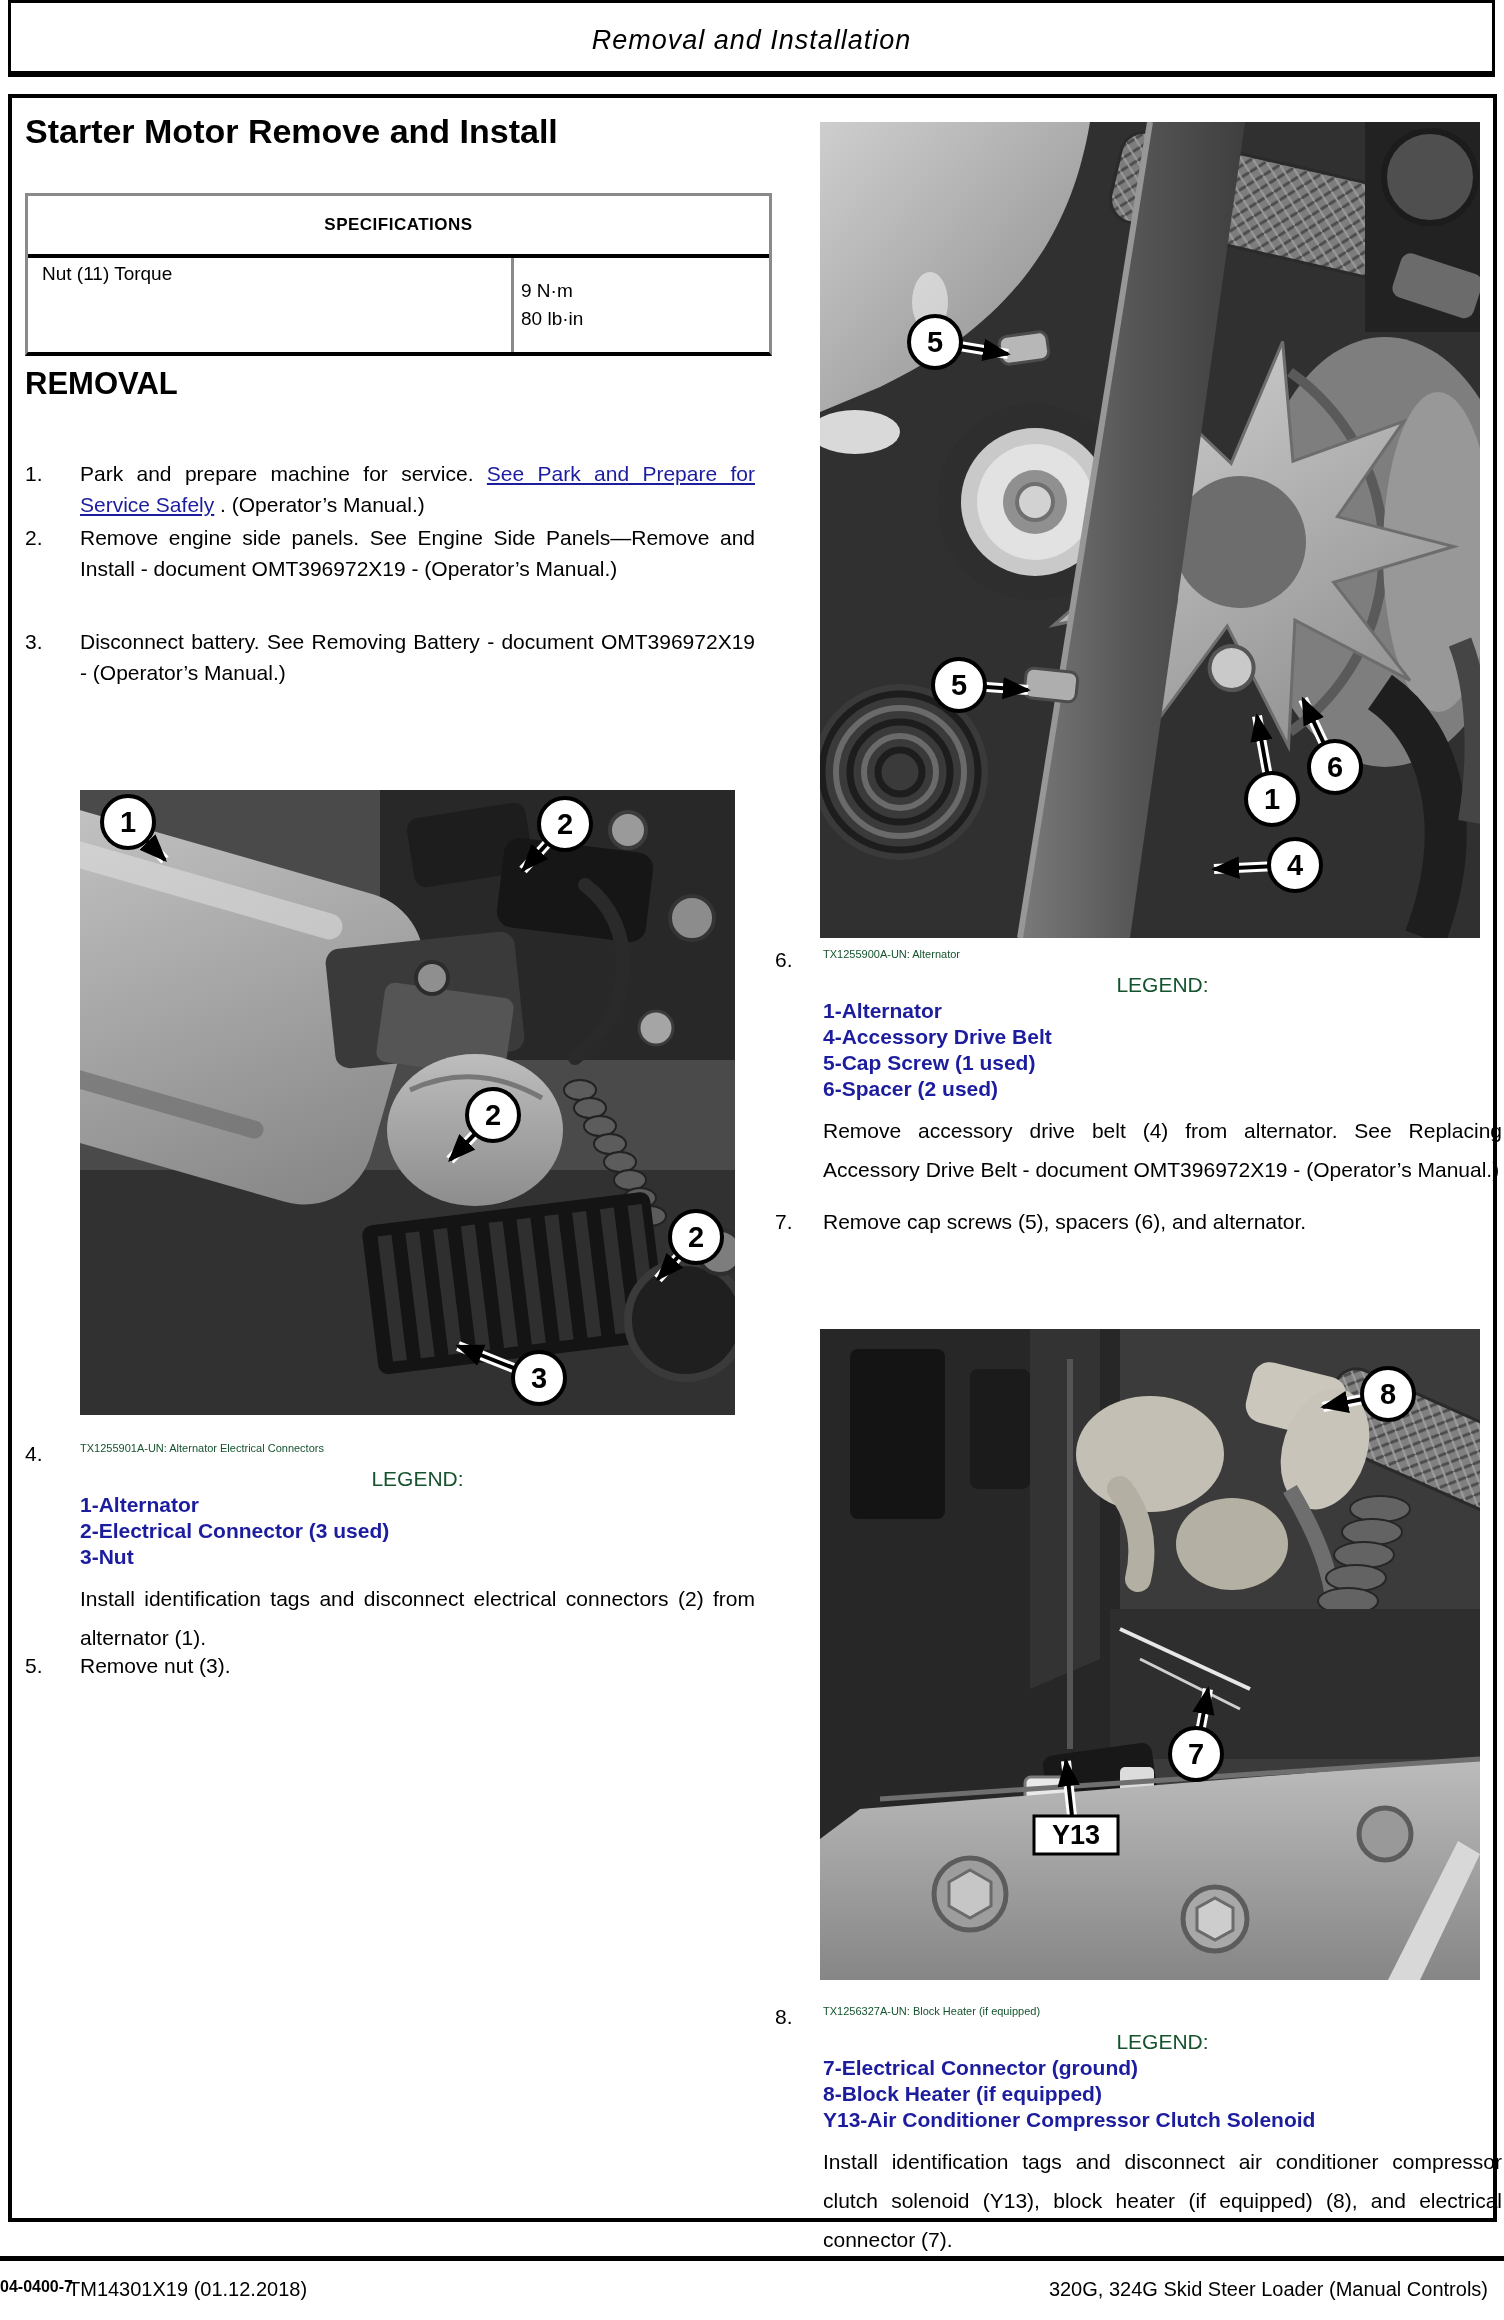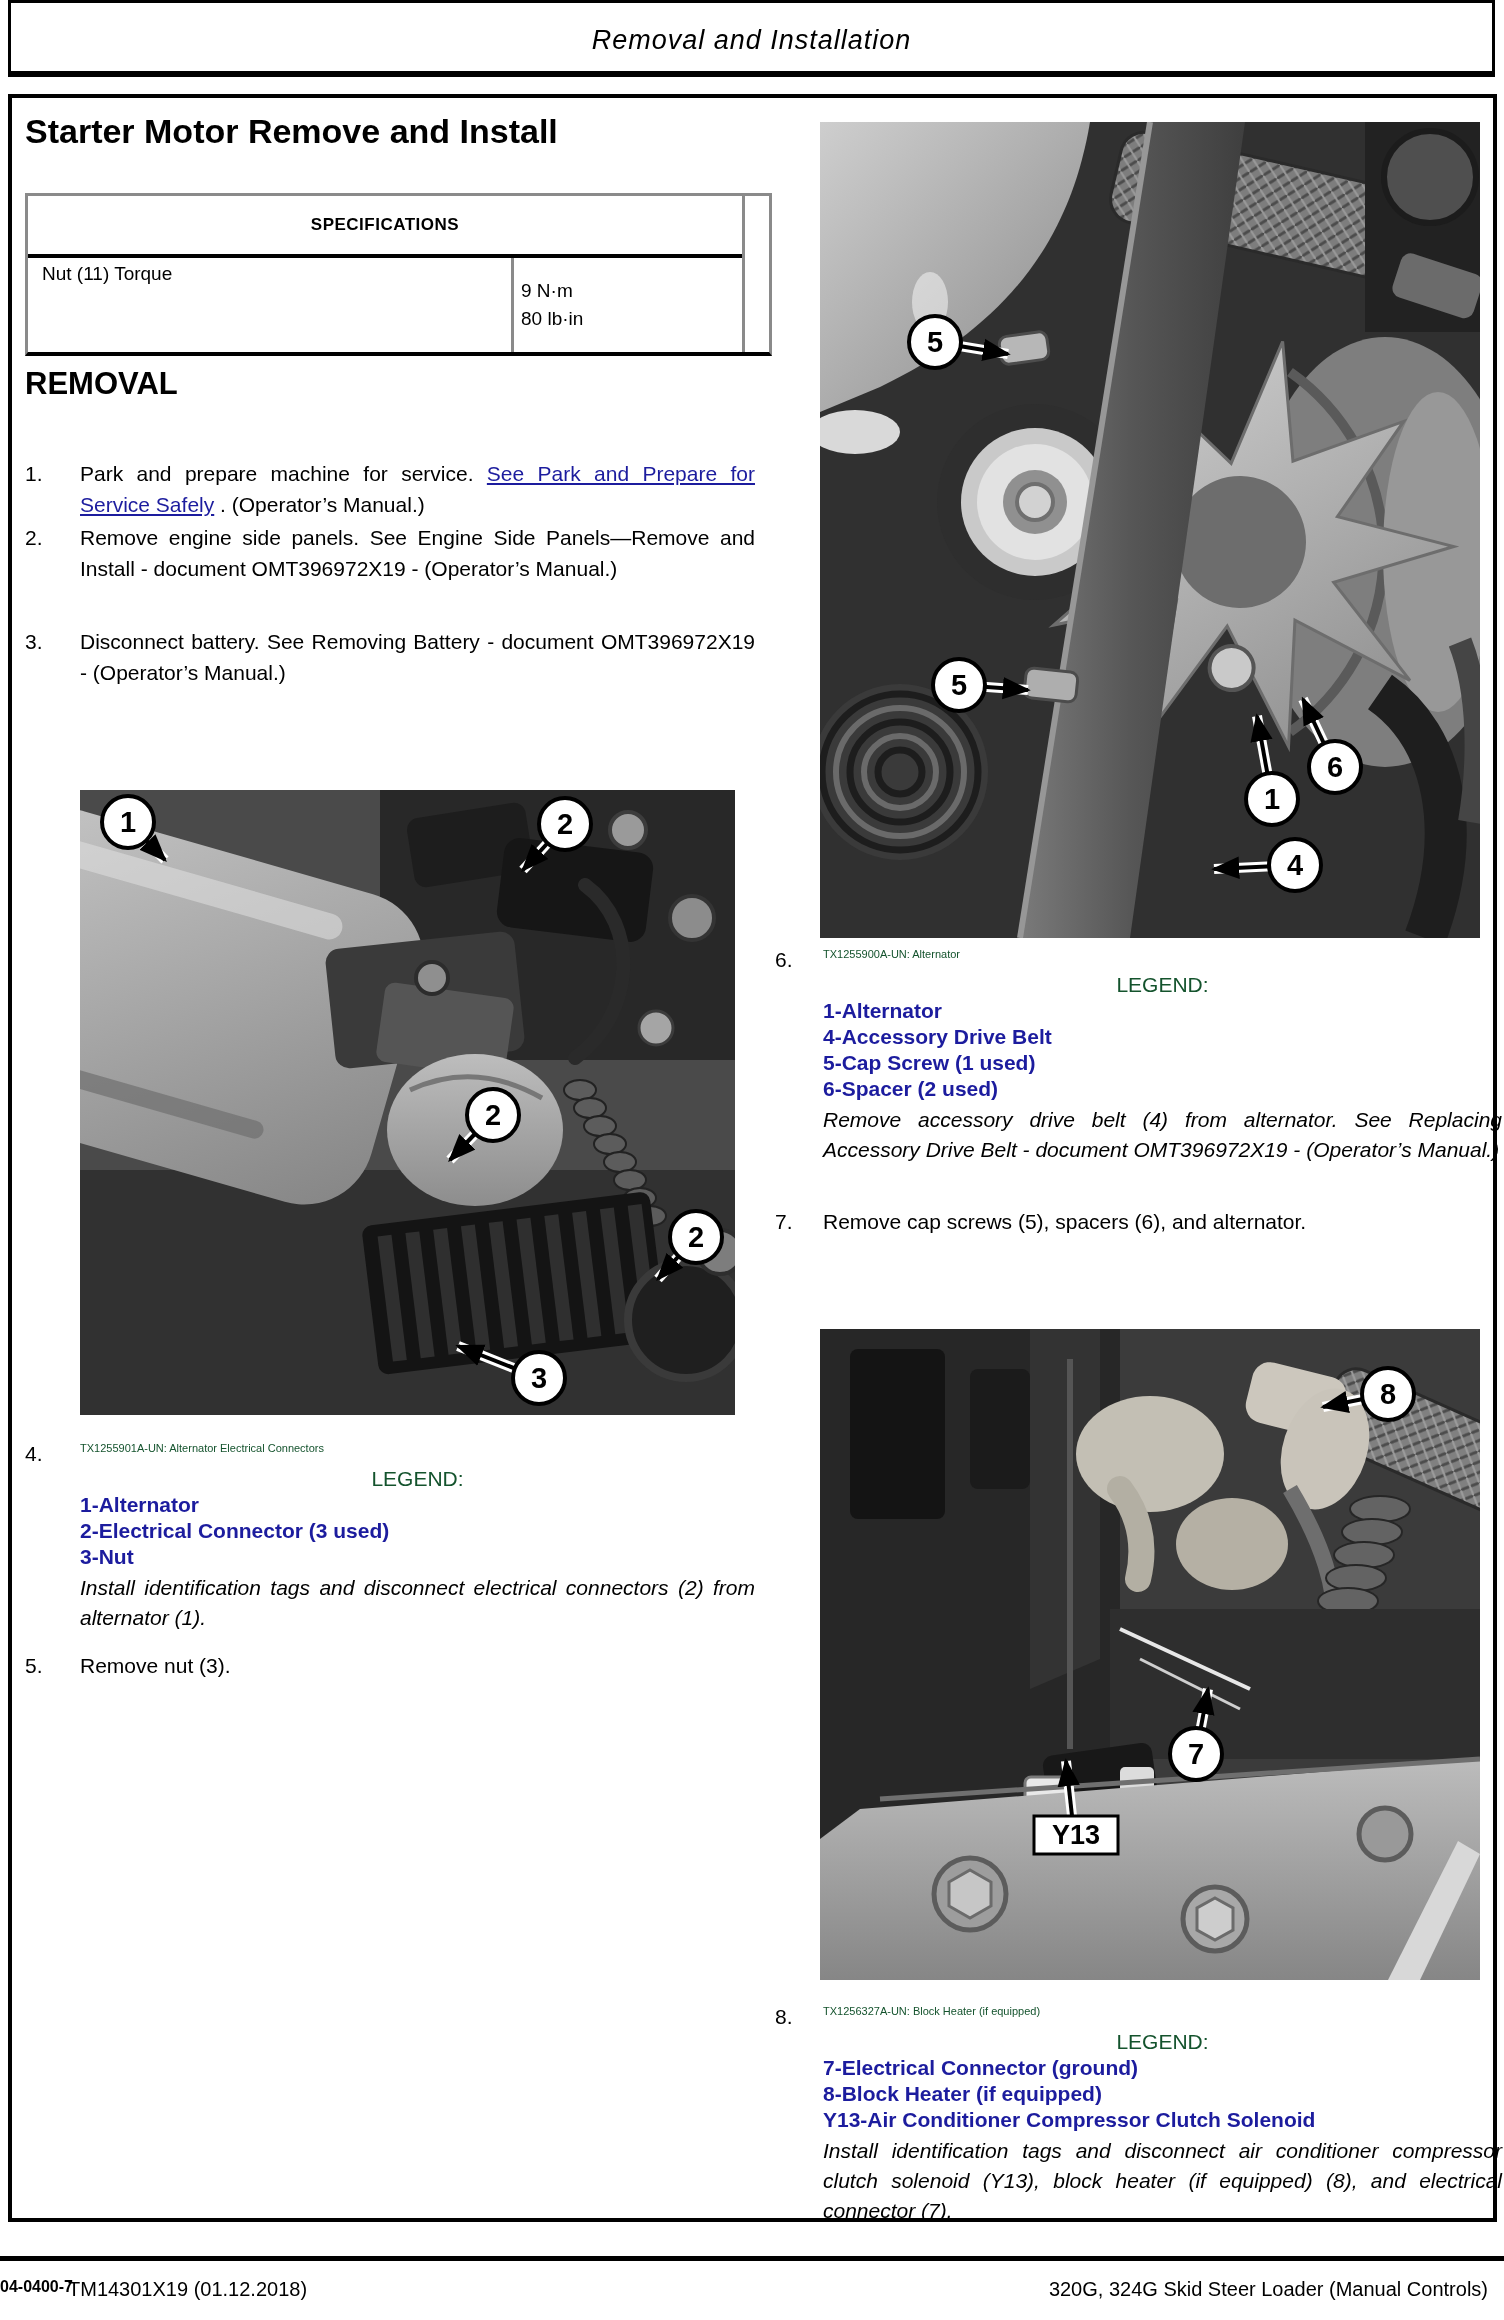--- a/index.html
+++ b/index.html
@@ -13,21 +13,21 @@
   .header-title{font-style:italic;font-size:27px;letter-spacing:1px;padding-bottom:15px;}
 
   
   .content-box{position:absolute;left:8px;top:94px;width:1481px;height:2120px;
                border:4px solid #000;}
 
   .doc-title{position:absolute;left:13px;top:14px;font-size:34px;font-weight:bold;}
 
   
   .spec-table{position:absolute;left:13px;top:95px;width:741px;display:flex;
-              border:3px solid #8a8a8a;border-bottom:4px solid #000;}
+              border:3px solid #8a8a8a;border-bottom:4px solid #000;flex-direction:column;}
   .spec-main{flex:1;}
   .spec-head{height:58px;display:flex;align-items:center;justify-content:center;
              font-size:17px;font-weight:bold;border-bottom:4px solid #000;letter-spacing:.5px;}
   .spec-row{display:flex;}
   .spec-label{width:455px;padding:5px 14px;font-size:19px;}
   .spec-vals{flex:1;border-left:3px solid #8a8a8a;padding:19px 7px;font-size:19px;line-height:28px;}
   .spec-tail{width:24px;border-left:3px solid #8a8a8a;}
 
   .section-heading{position:absolute;left:13px;top:268px;font-size:31px;font-weight:bold;}
 
@@ -36,21 +36,21 @@
   .step .no{position:absolute;left:0;top:0;}
   .step .body{text-align:justify;}
   .step.lcol{left:13px;width:730px;padding-left:55px;box-sizing:border-box;}
   .step.rcol{left:763px;width:727px;padding-left:48px;box-sizing:border-box;}
   .doclink{color:#1c1c9e;text-decoration:underline;cursor:pointer;}
 
   
   .figcap{font-size:11px;line-height:20px;color:#14532d;margin-bottom:8px;}
   .legend-title{font-size:21px;line-height:26px;color:#14532d;text-align:center;}
   .legend-item{font-size:21px;line-height:26px;font-weight:bold;color:#1c1c9e;}
-  .figtext{font-size:21px;line-height:30px;text-align:justify;margin-top:3px;font-style:italic;}
+  .figtext{font-size:21px;line-height:39px;text-align:justify;margin-top:9px;}
 
   
   .photo{position:absolute;}
   .photo svg{display:block;}
   svg text.callout-num{font-family:"Liberation Sans",sans-serif;font-weight:bold;font-size:29px;}
   svg text.tag-text{font-family:"Liberation Sans",sans-serif;font-weight:bold;font-size:27px;}
 
   
   .footer-rule{position:absolute;left:0;top:2256px;width:1504px;height:5px;background:#000;}
   .footer{position:absolute;left:0;top:2278px;width:1504px;font-size:20px;}

